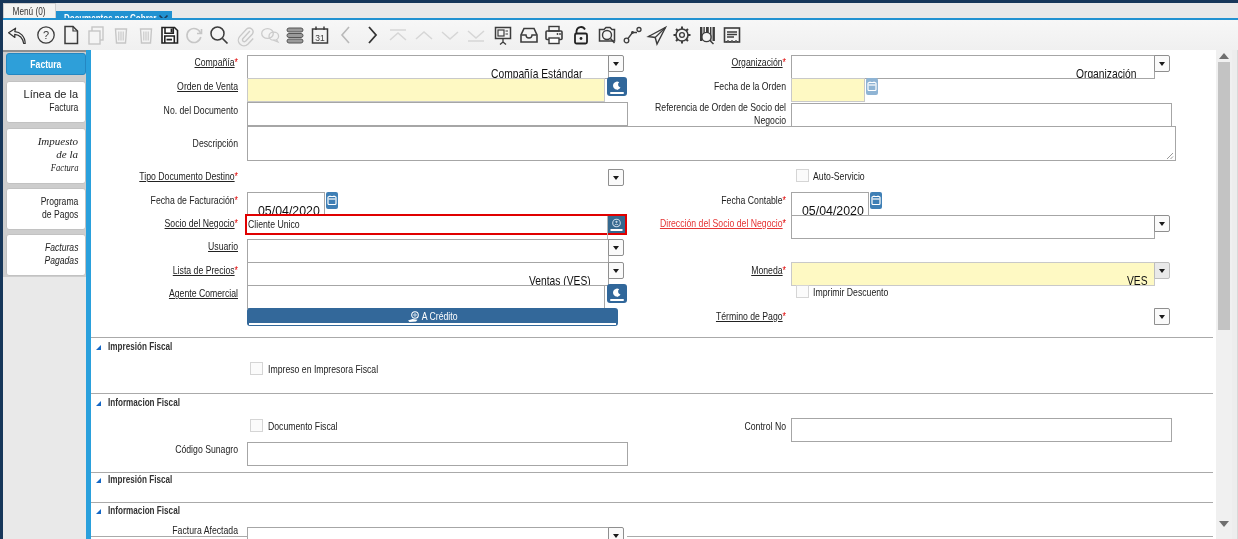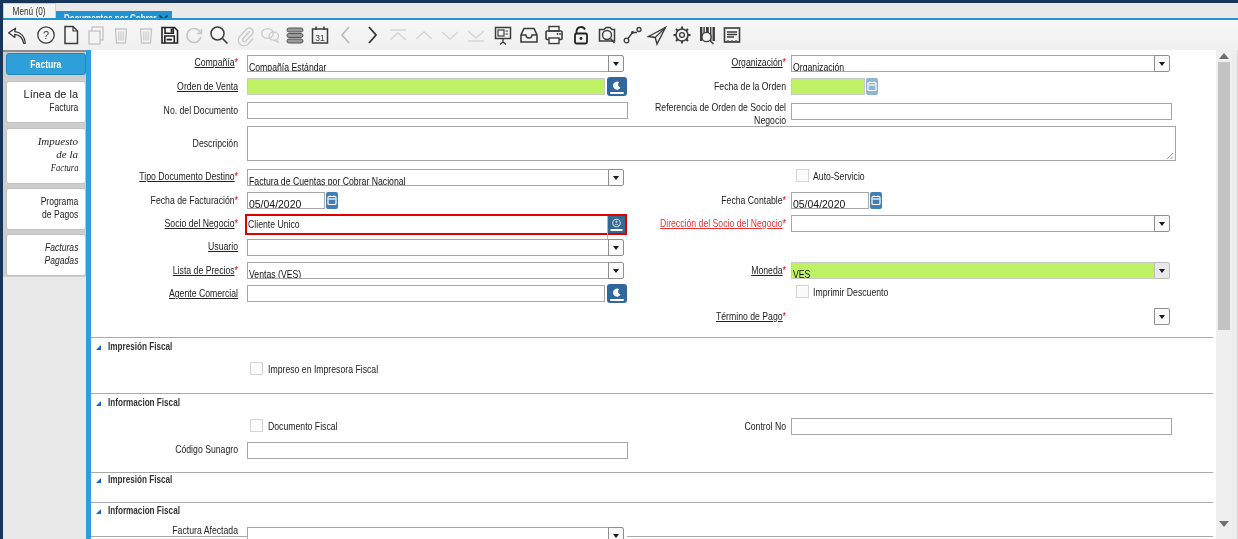--- a/index.html
+++ b/index.html
@@ -30,24 +30,24 @@
   .content { left:91px; top:50px; width:1125px; height:489px; background:#fff; }
   
   .sbar { left:1216px; top:50px; width:16px; height:489px; background:#f0f0f0; }
   .sthumb { left:1218px; top:62px; width:12px; height:268px; background:#c3c3c3; }
   .redge { left:1232px; top:50px; width:6px; height:489px; background:#ededed; border-right:1px solid #d8d8d8; }
   
   .lbl { position:absolute; text-align:right; width:140px; line-height:13px; color:#222; white-space:nowrap; transform:scaleX(0.79); transform-origin:100% 50%; }
   .lbl u { text-decoration:underline; }
   .ast { color:#e00000; }
   .red { color:#e53535; }
-  .inp { position:absolute; height:17px; border:1px solid #a6a6a6; background:#fff; font-family:"Liberation Sans",sans-serif; font-size:11px; color:#111; padding:5px 1px; line-height:13px; white-space:nowrap; overflow:hidden; }
+  .inp { position:absolute; height:17px; border:1px solid #a6a6a6; background:#fff; font-family:"Liberation Sans",sans-serif; font-size:13px; color:#111; padding:11px 1px; line-height:13px; white-space:nowrap; overflow:hidden;text-align:right; }
   .tx { display:inline-block; transform:scaleX(0.79); transform-origin:0 50%; }
   .txd { display:inline-block; transform:scaleX(0.95); transform-origin:0 50%; }
-  .inp.dis { background:#bef264; border-color:#c9c9c9; }
+  .inp.dis { background:#fef9c3; border-color:#c9c9c9; }
   .cbtn { position:absolute; width:16px; height:17px; border:1px solid #8f8f8f; background:#fafafa; border-radius:0 2px 2px 0; }
   .cbtn:after { content:""; position:absolute; left:4px; top:6px; border-left:3.5px solid transparent; border-right:3.5px solid transparent; border-top:4.5px solid #1a1a1a; }
   .cbtn.dis { background:#e9e9e9; border-color:#bdbdbd; }
   .bluebtn { position:absolute; background:#31679a; border-radius:3px; }
   .calbtn { position:absolute; width:12px; height:17px; background:#3f7fb5; border-radius:2px; }
   .calbtn.dis { background:#8fb4d4; }
   .chk { position:absolute; width:13px; height:13px; background:#fbfbfb; border:1px solid #d5d5d5; }
   .clabel { position:absolute; line-height:13px; color:#222; white-space:nowrap; transform:scaleX(0.79); transform-origin:0 50%; }
   .sep { position:absolute; left:91px; width:1122px; height:1px; background:#aaaaaa; }
   .gh { position:absolute; font-weight:bold; color:#333; line-height:13px; transform:scaleX(0.74); transform-origin:0 50%; }
@@ -255,21 +255,20 @@
       </svg>
     </div>
 
   <div class="inp" style="left:247px;top:102px;width:381px;"></div>
 
   <div class="inp" style="left:247px;top:126px;width:929px;height:35px;"></div>
   <svg class="abs" style="left:1166px;top:152px" width="8" height="8" viewBox="0 0 8 8">
       <path d="M7 1 L1 7 M7 4.5 L4.5 7" stroke="#999" stroke-width="1"></path>
     </svg>
 
-  <div class="inp" style="left:247px;top:169px;width:362px;"><span class="tx">Factura de Cuentas por Cobrar Nacional</span></div>
   <div class="cbtn" style="left:608px;top:169px;"></div>
 
   <div class="inp" style="left:247px;top:192px;width:78px;"><span class="txd">05/04/2020</span></div>
   <div class="calbtn" style="left:326px;top:192px;">
       <svg width="12" height="17" viewBox="0 0 12 17" style="position:absolute;left:0;top:0">
         <rect x="2" y="4.5" width="8" height="8" rx="1" fill="none" stroke="#fff" stroke-width="1.2"></rect>
         <path d="M2.5 7 H9.5" stroke="#fff" stroke-width="1.2"></path>
         <path d="M4 3.5 V5 M8 3.5 V5" stroke="#fff" stroke-width="1"></path>
       </svg>
     </div>
@@ -294,20 +293,27 @@
 
   <div class="inp" style="left:247px;top:285px;width:358px;"></div>
   <div class="bluebtn" style="left:607px;top:284px;width:20px;height:19px;">
       <svg width="20" height="19" viewBox="0 0 20 19" style="position:absolute;left:0;top:0">
         <path d="M12.2 5.2 A4 4 0 1 0 13.5 10.5 A3 3 0 0 1 12.2 5.2 Z" fill="#fff"></path>
         <path d="M8.2 10 L10.4 13 L12.3 9.8" fill="#fff"></path>
         <rect x="3" y="15" width="14" height="2" rx="1" fill="#fff"></rect>
       </svg>
     </div>
 
+  <div class="abs" style="left:247px;top:308px;width:371px;height:18px;background:#33689a;border-radius:3px;color:#fff;text-align:center;line-height:16px;white-space:nowrap;"><svg width="13" height="13" viewBox="0 0 13 13" style="position:absolute;left:160px;top:2px">
+        <circle cx="8" cy="5" r="3.3" fill="none" stroke="#fff" stroke-width="1.1"></circle>
+        <circle cx="8" cy="5" r="1.2" fill="none" stroke="#fff" stroke-width="0.8"></circle>
+        <path d="M1 10.6 L5.5 9 L10.5 9.8 L9 11.6 L2.5 12 Z" fill="#fff"></path>
+      </svg><span class="tx" style="transform-origin:50% 50%;margin-left:14px;">A Crédito</span>
+    <div style="position:absolute;left:2px;right:2px;bottom:1px;height:2px;background:#fff;"></div>
+  </div>
 
   <div class="inp" style="left:791px;top:55px;width:364px;"><span class="tx">Organización</span></div>
   <div class="cbtn" style="left:1154px;top:55px;"></div>
 
   <div class="inp dis" style="left:791px;top:78px;width:74px;"></div>
   <div class="calbtn dis" style="left:866px;top:78px;">
       <svg width="12" height="17" viewBox="0 0 12 17" style="position:absolute;left:0;top:0">
         <rect x="2" y="4.5" width="8" height="8" rx="1" fill="none" stroke="#fff" stroke-width="1.2"></rect>
         <path d="M2.5 7 H9.5" stroke="#fff" stroke-width="1.2"></path>
         <path d="M4 3.5 V5 M8 3.5 V5" stroke="#fff" stroke-width="1"></path>

